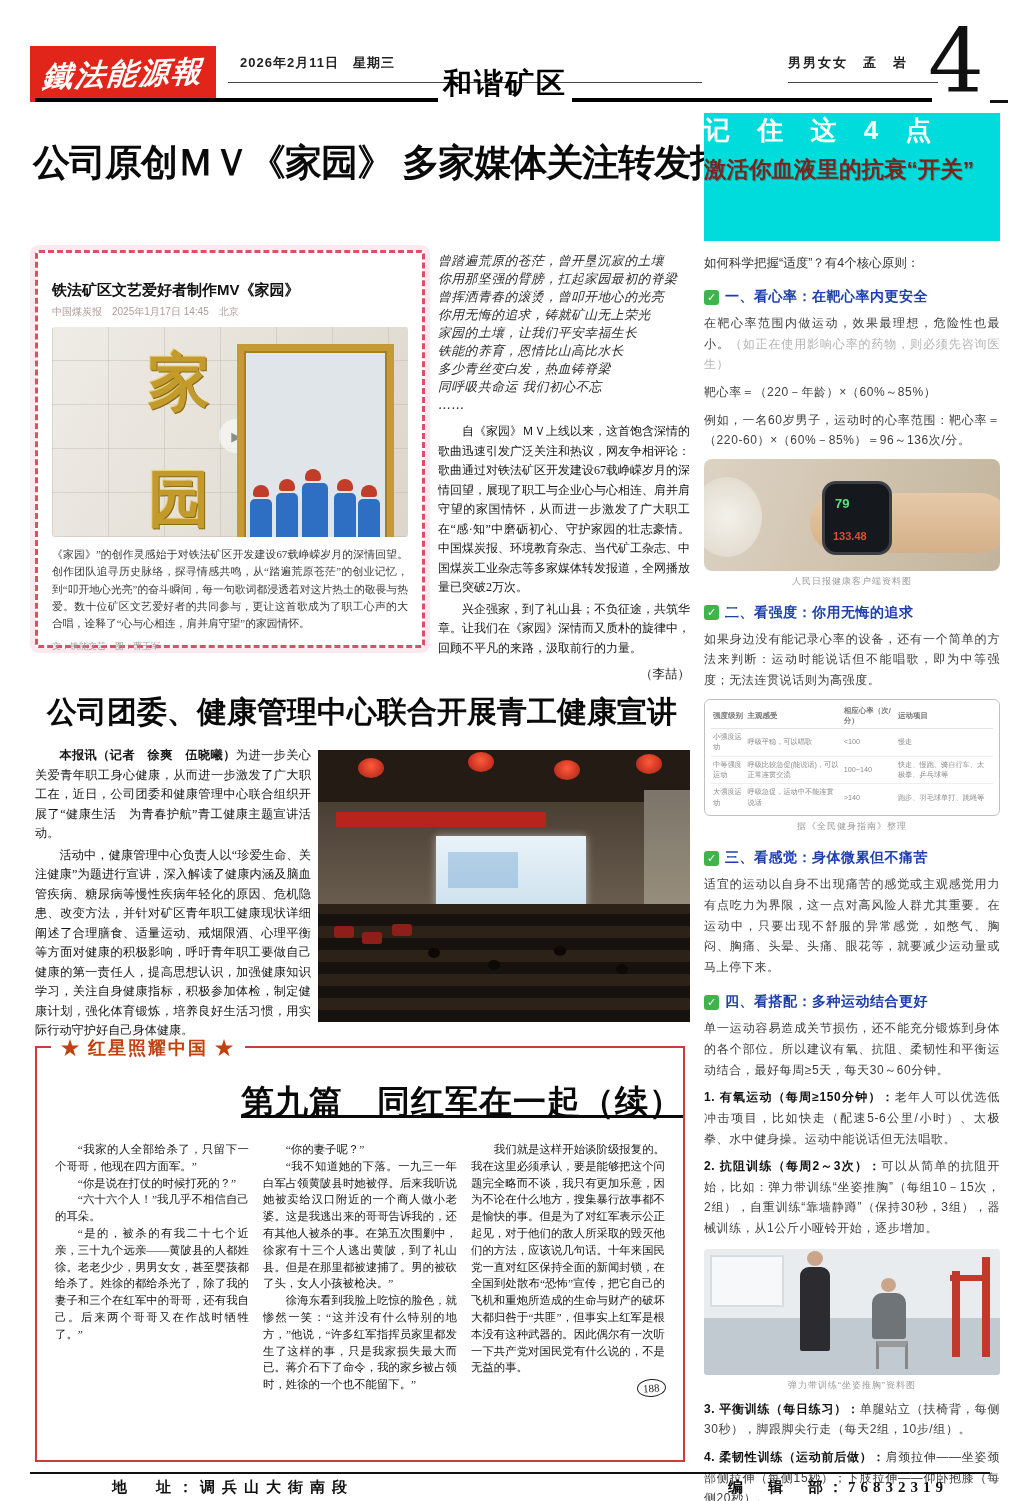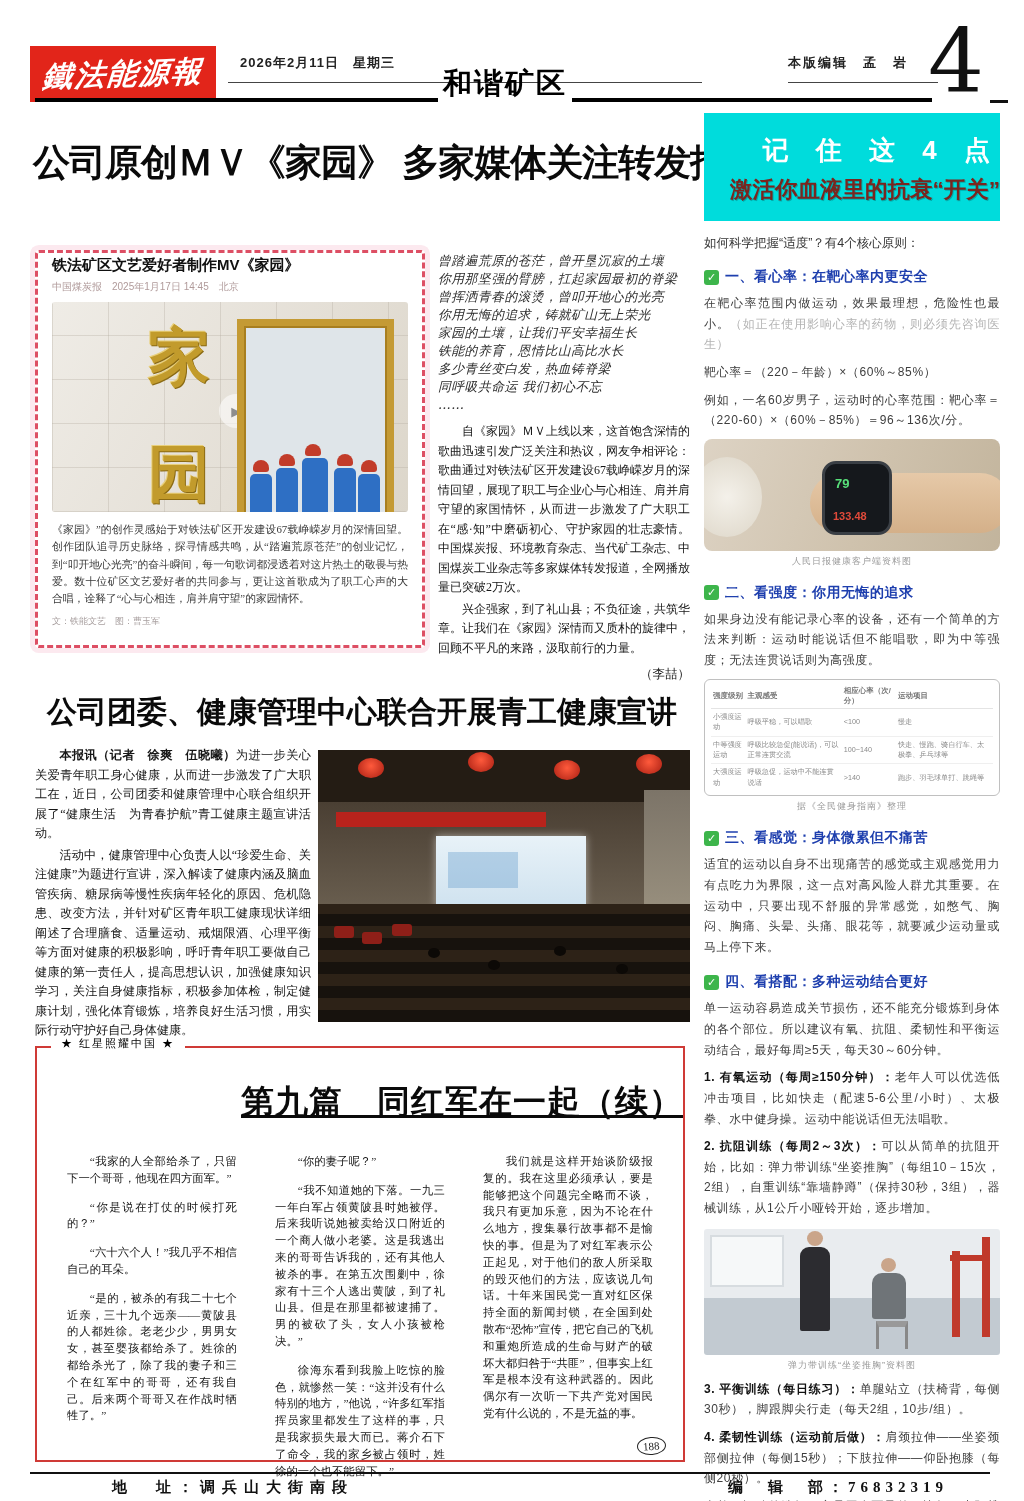--- a/index.html
+++ b/index.html
@@ -21,21 +21,21 @@
   #page-num-dash{left:990px;top:100px;width:18px;height:3px;background:#111;}
   #section-title{left:440px;top:64px;width:130px;text-align:center;font-family:"Liberation Sans",sans-serif;
         font-size:29px;font-weight:bold;letter-spacing:2px;color:#000;}
   .thick-rule{height:4px;background:#000;}
 
   
   #a1-headline{left:33px;top:138px;width:658px;text-align:center;font-family:"Liberation Sans",sans-serif;
         font-size:37px;font-weight:800;color:#0a0a0a;letter-spacing:-1px;white-space:nowrap;}
   #mv-card{left:35px;top:250px;width:390px;height:398px;background:#fff;
         border:3px dashed #dd4f64;box-shadow:0 0 0 5px #fce9ef;border-radius:4px;
-        padding:3px 14px;box-sizing:border-box;}
+        padding:28px 14px;box-sizing:border-box;}
   #mv-card .card-title{font-family:"Liberation Sans",sans-serif;font-size:15px;font-weight:bold;color:#111;}
   #mv-card .card-meta{font-family:"Liberation Sans",sans-serif;font-size:10px;color:#b09a9a;margin-top:5px;}
   #thumb{position:relative;margin-top:8px;width:100%;height:210px;overflow:hidden;border-radius:3px;
         background:
           repeating-linear-gradient(90deg,rgba(180,172,160,.35) 0 1px,transparent 1px 56px),
           repeating-linear-gradient(0deg,rgba(180,172,160,.35) 0 1px,transparent 1px 44px),
           linear-gradient(120deg,#efece6,#e4dfd6 60%,#dcd6ca);}
   .gold-char{position:absolute;left:27%;font-family:"DejaVu Serif",serif;font-weight:bold;
         font-size:62px;color:#c29b2c;text-shadow:1px 1px 0 #8a6a14,-1px -1px 0 #e8cf7a;}
   #play-btn{position:absolute;left:47%;top:44%;width:34px;height:34px;border-radius:50%;
@@ -69,33 +69,33 @@
   #aud-screen{position:absolute;left:118px;top:86px;width:150px;height:72px;background:linear-gradient(#e8f2f8,#cfe2ef);box-shadow:0 0 8px rgba(255,255,255,.5);}
   #aud-screen::after{content:"";position:absolute;left:12px;top:16px;width:70px;height:36px;background:rgba(90,150,200,.35);}
   #aud-pillar{position:absolute;right:0;top:40px;width:46px;height:130px;background:linear-gradient(#7c7468,#9a917f);}
   #aud-crowd{position:absolute;left:0;bottom:0;width:100%;height:118px;
         background:repeating-linear-gradient(0deg,#17120d 0 12px,#2d2217 12px 24px);}
   .seat-red{position:absolute;width:20px;height:12px;background:#8e1f18;border-radius:3px;}
   .head-dot{position:absolute;width:12px;height:10px;border-radius:50%;background:#0c0906;}
 
   
   #redbox{left:35px;top:1046px;width:650px;height:416px;border:2px solid #cf3a36;background:#fff;box-sizing:border-box;}
-  #redbox-tag{position:absolute;top:-12px;left:14px;background:#fff;padding:0 10px;color:#000000;
-        font-family:"Liberation Sans",sans-serif;font-size:11px;font-weight:normal;letter-spacing:2px;}
+  #redbox-tag{position:absolute;top:-12px;left:14px;background:#fff;padding:0 10px;color:#c2410c;
+        font-family:"Liberation Sans",sans-serif;font-size:18px;font-weight:bold;letter-spacing:2px;}
   #redbox-headline{margin-top:32px;text-align:right;font-family:"Liberation Sans",sans-serif;
         font-size:33px;font-weight:800;color:#0a0a0a;letter-spacing:1px;text-decoration:underline;}
   #redbox-cols{display:flex;gap:14px;padding:16px 18px 0 18px;}
   .rcol{flex:1;}
-  .rcol p{font-size:11.4px;line-height:16.8px;text-align:justify;text-indent:2em;color:#161616;margin:12px;}
+  .rcol p{font-size:11.4px;line-height:16.8px;text-align:justify;text-indent:2em;color:#161616;margin:0;}
   #page-marker{float:right;margin-top:3px;border:1.5px solid #222;border-radius:50%;
         padding:0 5px;font-size:11px;line-height:16px;transform:rotate(-4deg);}
 
   
   #health{left:704px;top:113px;width:296px;font-family:"Liberation Sans","DejaVu Sans",sans-serif;color:#3d3d3d;}
-  #cyan-box{height:108px;background:#00dcdc;text-align:right;padding-top:20px;box-sizing:border-box;}
+  #cyan-box{height:128px;background:#00dcdc;text-align:left;padding-top:0;box-sizing:border-box;}
   #cyan-line1{color:#fff;font-size:26px;font-weight:bold;letter-spacing:10px;}
   #cyan-line2{color:#79261f;font-size:22.5px;font-weight:bold;letter-spacing:0px;margin-top:6px;
         text-shadow:1px 1px 0 rgba(0,80,80,.35);white-space:nowrap;}
   #health .intro{font-size:12.5px;margin:14px 0 2px 0;color:#333;}
   .sec-head{display:flex;align-items:center;gap:6px;margin:16px 0 4px 0;}
   .check{width:15px;height:15px;background:#3db54b;border-radius:3px;color:#fff;font-size:11px;
         display:flex;align-items:center;justify-content:center;font-weight:bold;flex:0 0 15px;}
   .sec-title{font-size:14px;font-weight:bold;color:#1e3fae;letter-spacing:.5px;}
   .hp{font-size:12px;line-height:1.72;letter-spacing:.6px;text-align:justify;margin:7px 0;}
   .hp .note{color:#b3b3b3;}
@@ -134,21 +134,21 @@
   #footer-right{left:728px;letter-spacing:5px;}
 </style>
 </head>
 <body>
 
 <div id="logo" class="abs">
   <span class="logo-text">鐵法能源報</span>
 </div>
 <div id="date-line" class="abs">2026年2月11日　星期三</div>
 <div class="abs thin-rule" style="left:228px;top:82px;width:474px;"></div>
-<div id="editor-line" class="abs">本版编辑　孟　岩</div>
+<div id="editor-line" class="abs">男男女女　孟　岩</div>
 <div class="abs thin-rule" style="left:788px;top:82px;width:150px;"></div>
 <div id="page-num" class="abs">4</div>
 <div id="page-num-dash" class="abs"></div>
 <div id="section-title" class="abs">和谐矿区</div>
 <div class="abs thick-rule" style="left:35px;top:98px;width:403px;"></div>
 <div class="abs thick-rule" style="left:572px;top:98px;width:360px;"></div>
 
 <div id="a1-headline" class="abs">公司原创ＭＶ《家园》 多家媒体关注转发报道</div>
 
 <div id="mv-card" class="abs">

